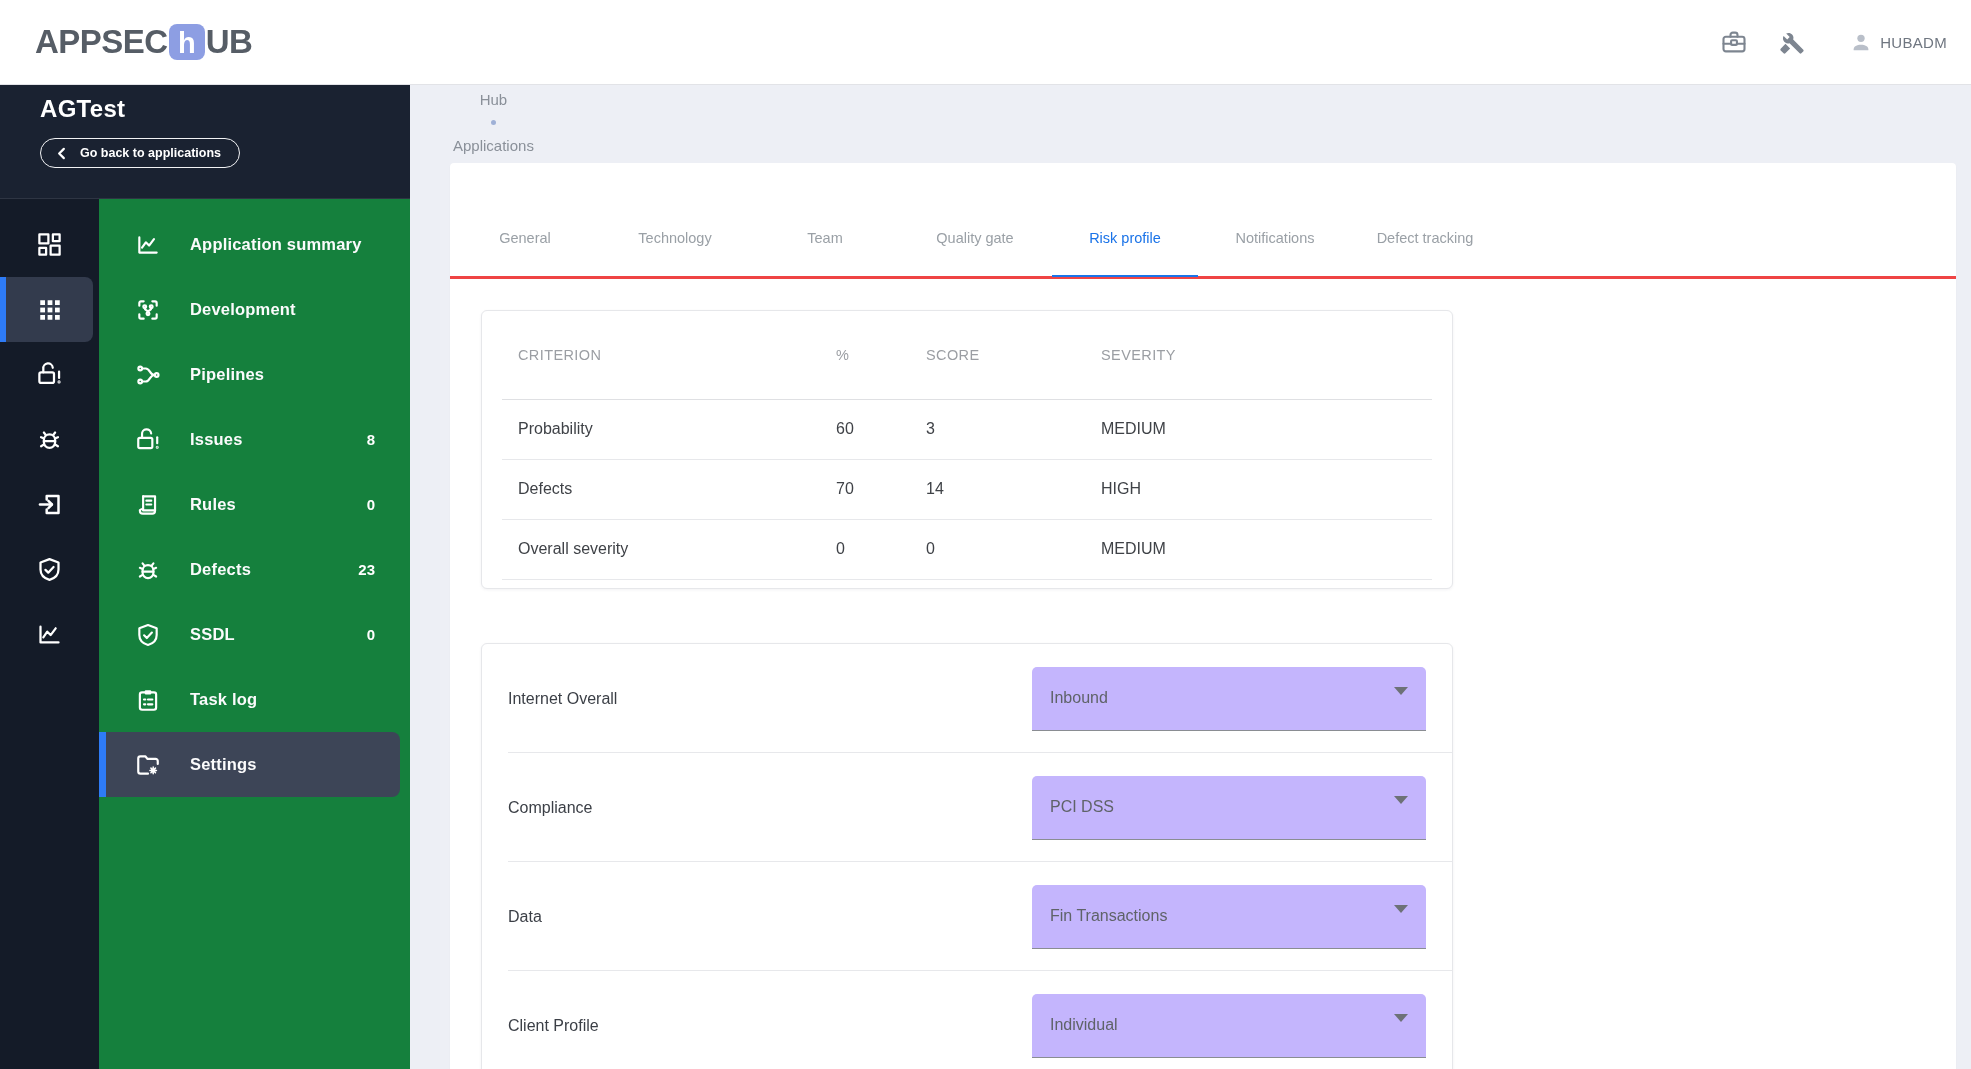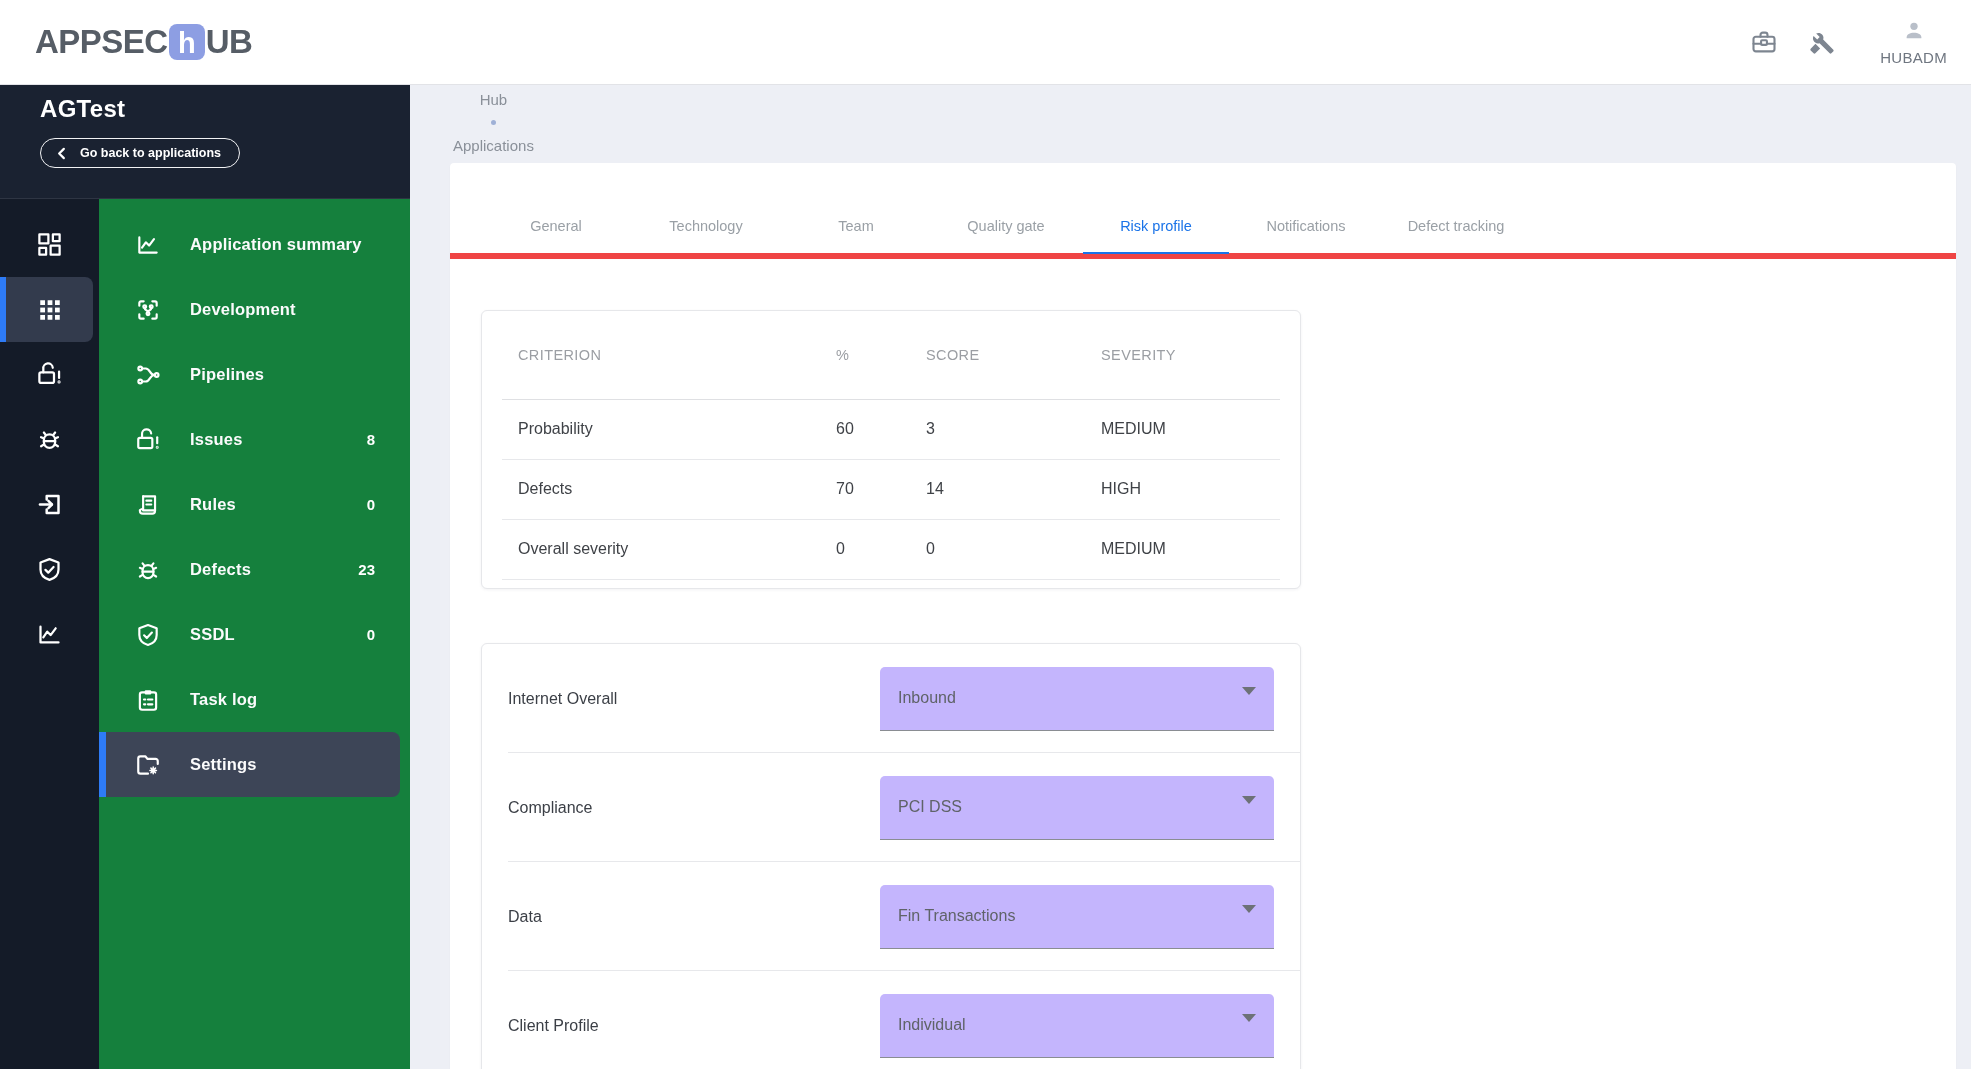--- a/index.html
+++ b/index.html
@@ -4,21 +4,21 @@
 <style>
   * { margin:0; padding:0; box-sizing:border-box; }
   html,body { width:1971px; height:1069px; overflow:hidden; font-family:"Liberation Sans", sans-serif; background:#edeff5; }
 
   
   .topbar { position:absolute; top:0; left:0; width:1971px; height:85px; background:#ffffff; border-bottom:1px solid #e2e3e7; z-index:30; display:flex; align-items:center; justify-content:space-between; padding:0 24px 0 35px; }
   .logo { display:flex; align-items:center; font-weight:bold; font-size:33px; letter-spacing:-0.5px; color:#565d66; }
   .logo .lg-square { display:inline-flex; align-items:flex-end; justify-content:center; width:36px; height:36px; border-radius:8px; background:#8d9ee3; color:#ffffff; font-size:29px; line-height:34px; margin:0 1px; }
   .topbar-right { display:flex; align-items:center; gap:30px; }
   .icon-btn { background:none; border:none; cursor:pointer; display:flex; align-items:center; }
-  .user-chip { display:flex; align-items:center; gap:8px; margin-left:14px; color:#6f7680; font-size:15px; letter-spacing:0.3px; cursor:pointer; background:none; border:none;flex-direction:column; }
+  .user-chip { display:flex; align-items:center; gap:8px; margin-left:14px; color:#6f7680; font-size:15px; letter-spacing:0.3px; cursor:pointer; background:none; border:none; }
 
   
   .sidebar { position:absolute; top:69px; left:0; width:410px; bottom:0; background:#1a2231; color:#fff; display:flex; flex-direction:column; }
   .side-head { height:129px; padding:26px 0 0 40px; }
   .app-name { font-size:24px; font-weight:bold; letter-spacing:0.3px; }
   .back-btn { margin-top:15px; display:inline-flex; align-items:center; gap:12px; border:1px solid #f1f2f4; border-radius:16px; background:transparent; color:#ffffff; font-family:"Liberation Sans",sans-serif; font-weight:bold; font-size:12.5px; padding:7px 18px 7px 14px; cursor:pointer; }
   .side-body { flex:1; display:flex; border-top:1px solid rgba(255,255,255,0.09); min-height:0; }
   .rail { width:99px; background:#141b28; padding-top:13px; }
   .rail-item { height:65px; display:flex; align-items:center; justify-content:center; border-left:6px solid transparent; margin-right:6px; cursor:pointer; }
   .rail-item.active { background:#333b4d; border-left-color:#2e7bf6; border-radius:0 8px 8px 0; }
@@ -30,27 +30,27 @@
   .menu-item .mi-badge { margin-left:auto; margin-right:25px; font-size:15px; font-weight:bold; color:#ffffff; }
 
   
   .main { position:absolute; top:69px; left:410px; right:0; bottom:0; background:#edeff5; overflow:hidden; }
   .breadcrumb { position:absolute; top:22px; left:43px; display:flex; align-items:center; gap:12px; font-size:15px; color:#8a9099;flex-direction:column; }
   .crumb { background:none; border:none; font-family:"Liberation Sans",sans-serif; font-size:15px; color:#8a9099; cursor:pointer; }
   .crumb.current { color:#33373d; font-weight:bold; cursor:default; }
   .crumb-dot { width:5px; height:5px; border-radius:50%; background:#9fb0d6; }
 
   .panel { position:absolute; top:94px; left:40px; right:15px; bottom:-30px; background:#ffffff; border-radius:4px; box-shadow:0 1px 2px rgba(25,30,50,0.04); }
-  .tabs { display:flex; height:96px; border-bottom:6px solid #ef4444; padding-left:31px; }
+  .tabs { display:flex; height:116px; border-bottom:3px solid #ef4444; }
   .tab { position:relative; width:150px; display:flex; align-items:center; justify-content:center; padding-top:36px; font-size:14.5px; color:#9aa0a6; background:none; border:none; font-family:"Liberation Sans",sans-serif; cursor:pointer; }
   .tab.active { color:#1a73e8; }
   .tab.active::after { content:""; position:absolute; left:2px; right:2px; bottom:-1px; height:2px; background:#1a73e8; }
 
   
-  .card { position:absolute; left:31px; width:820px; background:#ffffff; border:1px solid #e6e7ea; border-radius:6px; box-shadow:0 1px 3px rgba(30,35,60,0.06); }
+  .card { position:absolute; left:31px; width:972px; background:#ffffff; border:1px solid #e6e7ea; border-radius:6px; box-shadow:0 1px 3px rgba(30,35,60,0.06); }
   .card.table-card { top:147px; height:279px; padding:0 20px; }
   table.risk { width:100%; border-collapse:collapse; table-layout:fixed; }
   table.risk col.c1 { width:318px; } table.risk col.c2 { width:90px; } table.risk col.c3 { width:175px; }
   table.risk th { height:88px; text-align:left; font-weight:normal; font-size:14.5px; color:#9b9ea3; letter-spacing:0.4px; padding-left:16px; border-bottom:1px solid #dfe0e3; }
   table.risk td { height:60px; font-size:16px; color:#3f4247; padding-left:16px; border-bottom:1px solid #e7e8eb; }
   table.risk tr:last-child td { border-bottom:1px solid #e7e8eb; }
 
   
   .card.form-card { top:480px; height:560px; }
   .form-row { position:relative; height:109px; display:flex; align-items:center; padding:0 26px; }

